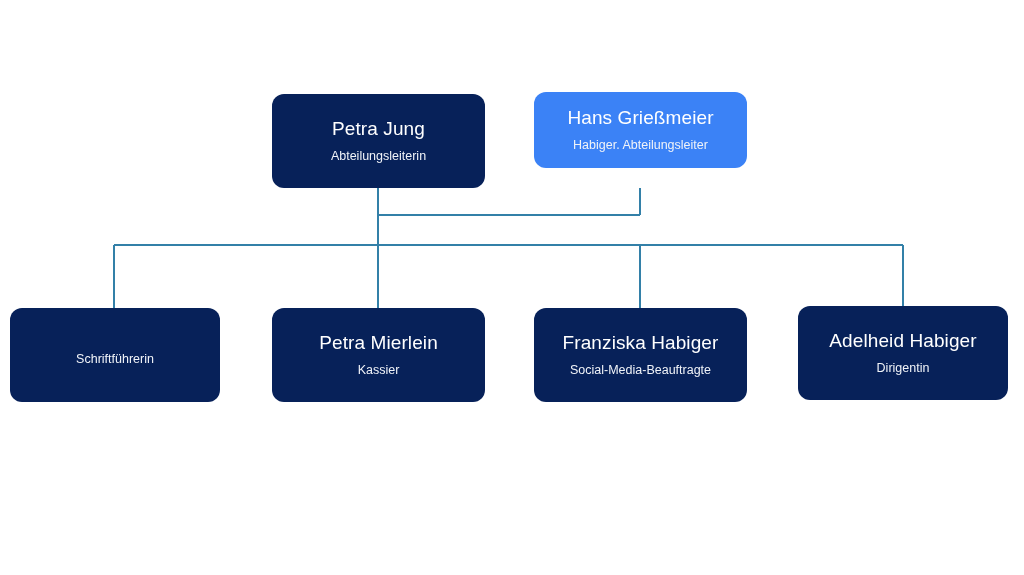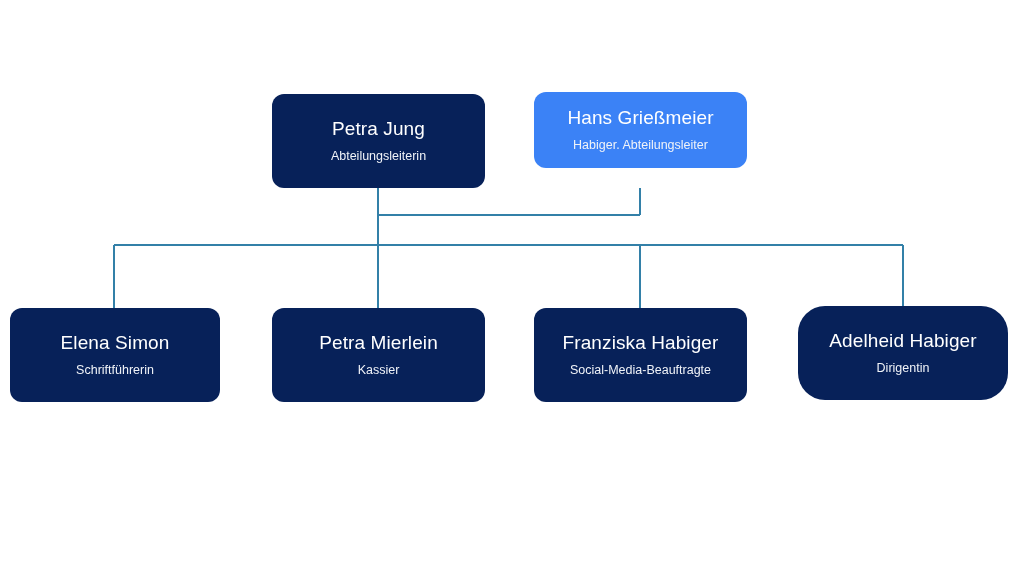--- a/index.html
+++ b/index.html
@@ -72,32 +72,31 @@
     <div class="node-name">Petra Jung</div>
     <div class="node-role">Abteilungsleiterin</div>
   </div>
 
   <div class="node" style="left: 534px; top: 92px; width: 213px; height: 76px; background: #3b82f6;">
     <div class="node-name">Hans Grießmeier</div>
     <div class="node-role">Habiger. Abteilungsleiter</div>
   </div>
 
   <div class="node" style="left: 10px; top: 308px; width: 210px; height: 94px; background: rgb(7, 33, 89);">
-    <div class="node-name">Elena Simon</div>
     <div class="node-role">Schriftführerin</div>
   </div>
 
   <div class="node" style="left: 534px; top: 308px; width: 213px; height: 94px; background: rgb(7, 33, 89);">
     <div class="node-name">Franziska Habiger</div>
     <div class="node-role">Social-Media-Beauftragte</div>
   </div>
 
   <div class="node" style="left: 272px; top: 308px; width: 213px; height: 94px; background: rgb(7, 33, 89);">
     <div class="node-name">Petra Mierlein</div>
     <div class="node-role">Kassier</div>
   </div>
 
-  <div class="node" style="left: 798px; top: 306px; width: 210px; height: 94px; background: rgb(7, 33, 89); border-radius: 27px;">
+  <div class="node" style="left: 798px; top: 306px; width: 210px; height: 94px; background: rgb(7, 33, 89);">
     <div class="node-name">Adelheid Habiger</div>
     <div class="node-role">Dirigentin</div>
   </div>
 
 </div>
 
 </body></html>

